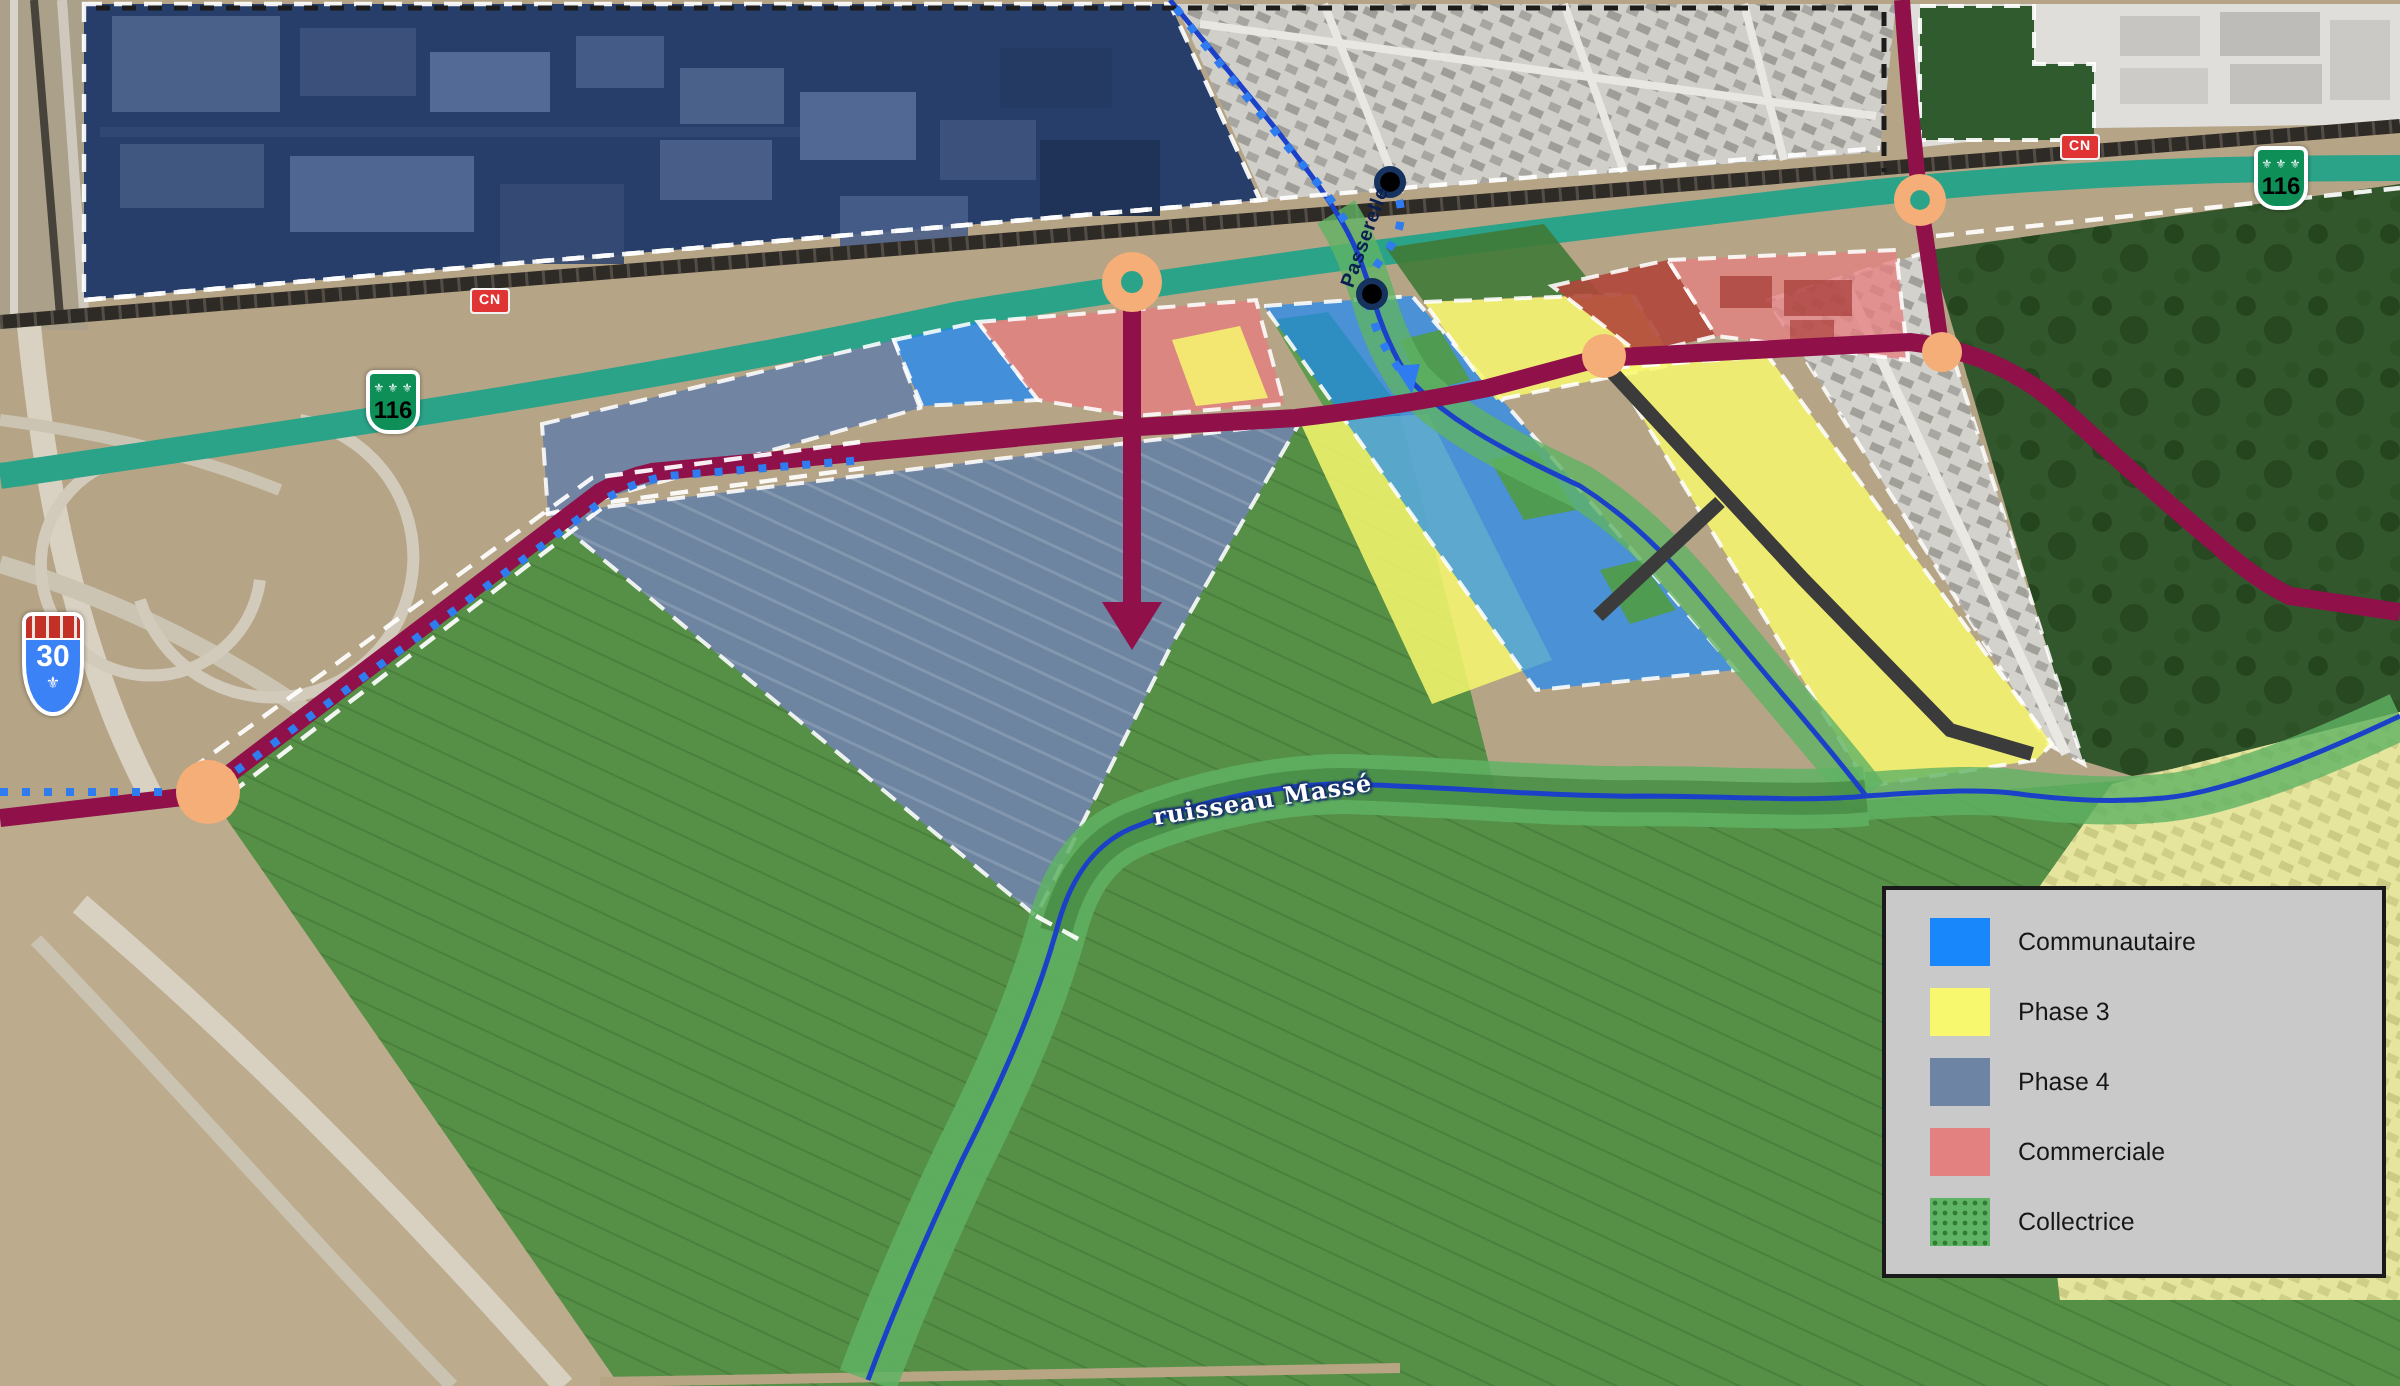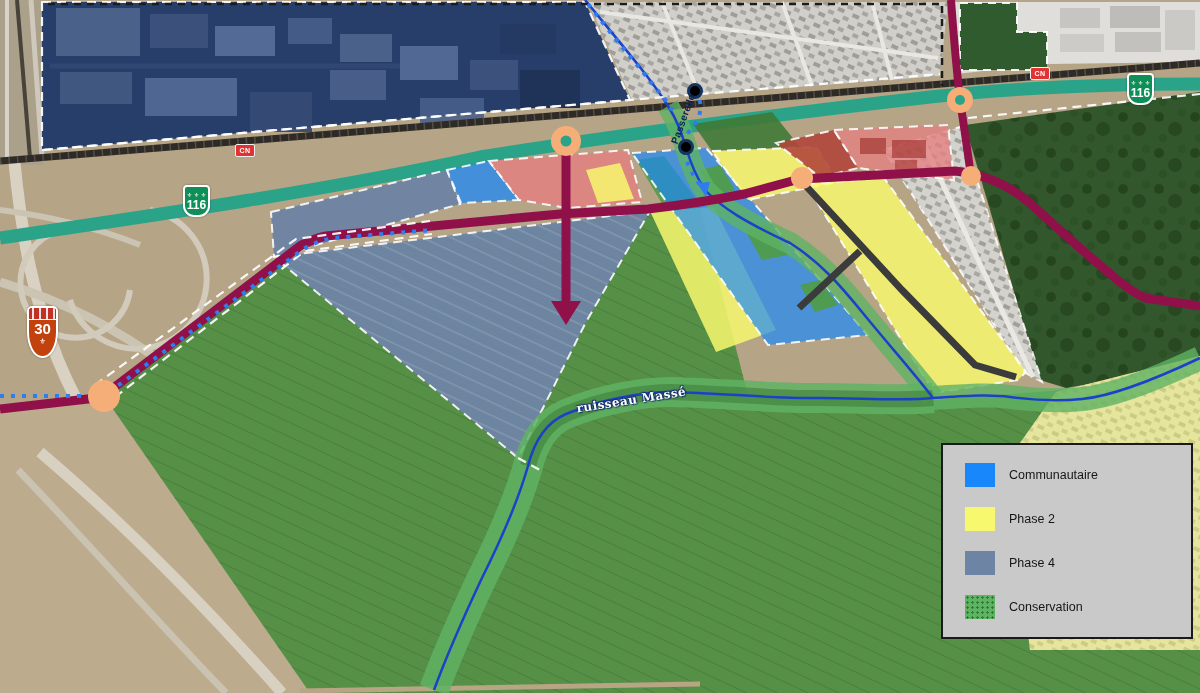--- a/index.html
+++ b/index.html
@@ -19,21 +19,21 @@
   .cn-badge{position:absolute;width:18px;height:11px;border-radius:2px;
     border:1px solid #f2f2f2;color:#fff;font-size:7px;font-weight:bold;
     display:flex;align-items:center;justify-content:center;letter-spacing:.5px;}
 
   
   .shield-116{position:absolute;width:27px;height:32px;border:2px solid #fff;
     border-radius:4px 4px 11px 11px;display:flex;flex-direction:column;
     align-items:center;justify-content:center;box-sizing:border-box;
     box-shadow:0 0 2px rgba(0,0,0,.4);}
   .fleur-row{font-size:6px;line-height:7px;color:#fff;letter-spacing:0;}
-  .shield-num{font-size:12px;line-height:12px;font-weight:bold;color:#ffffff;}
+  .shield-num{font-size:12px;line-height:12px;font-weight:bold;color:#000000;}
 
   
   .shield-30{position:absolute;width:31px;height:52px;border:2px solid #fff;
     border-radius:5px 5px 15px 15px / 5px 5px 26px 26px;box-sizing:border-box;
     display:flex;flex-direction:column;align-items:center;overflow:hidden;
     box-shadow:0 0 2px rgba(0,0,0,.4);}
   .s30-top{width:100%;height:11px;background:
     repeating-linear-gradient(90deg,#c23026 0 3px,#e8e4e0 3px 4.5px,#c23026 4.5px 7px);
     border-bottom:1px solid #fff;}
   .s30-num{font-size:15px;line-height:17px;font-weight:bold;color:#fff;}
@@ -263,38 +263,42 @@
 
 <div class="shield-116" style="left: 183px; top: 185px; background-color: rgb(14, 143, 88);">
   <div class="fleur-row">⚜ ⚜ ⚜</div>
   <div class="shield-num">116</div>
 </div>
 <div class="shield-116" style="left: 1127px; top: 73px; background-color: rgb(14, 143, 88);">
   <div class="fleur-row">⚜ ⚜ ⚜</div>
   <div class="shield-num">116</div>
 </div>
 
-<div class="shield-30" style="left: 11px; top: 306px; background-color: #c2410c; margin-left: 16px;">
+<div class="shield-30" style="left: 11px; top: 306px; background-color: #3b82f6;">
   <div class="s30-top"></div>
   <div class="s30-num">30</div>
   <div class="s30-fleur">⚜</div>
 </div>
 
 <div class="legend">
   <div class="legend-row">
     <div class="legend-swatch" style="background-color: rgb(23, 135, 251);"></div>
     <div class="legend-label">Communautaire</div>
   </div>
   <div class="legend-row">
     <div class="legend-swatch" style="background-color: rgb(248, 248, 110);"></div>
-    <div class="legend-label">Phase 2</div>
+    <div class="legend-label">Phase 3</div>
   </div>
   <div class="legend-row">
     <div class="legend-swatch" style="background-color: rgb(110, 132, 164);"></div>
     <div class="legend-label">Phase 4</div>
   </div>
   <div class="legend-row">
+    <div class="legend-swatch" style="background-color: rgb(227, 129, 129);"></div>
+    <div class="legend-label">Commerciale</div>
+  </div>
+  <div class="legend-row">
     <div class="legend-swatch dotted" style="background-color: rgb(95, 179, 100);"></div>
-    <div class="legend-label">Conservation</div>
+    <div class="legend-label">Collectrice</div>
   </div>
 </div>
 
 </div>
 
 </body></html>

